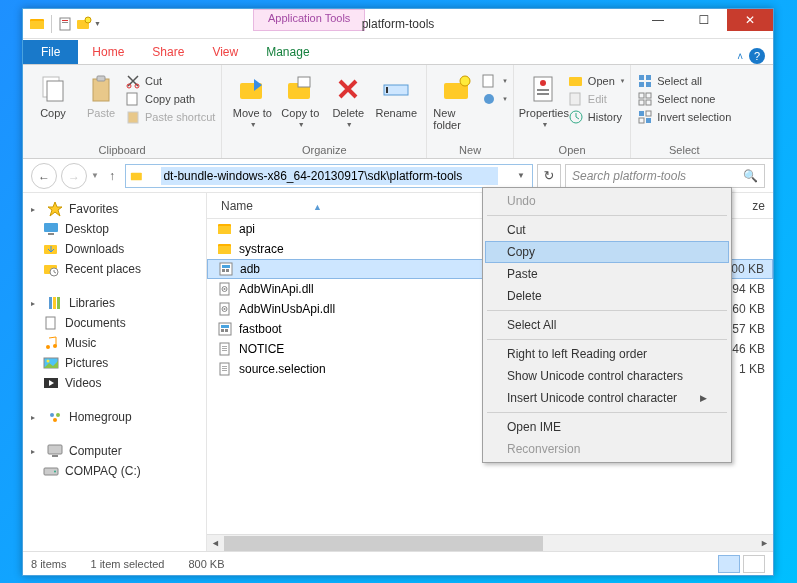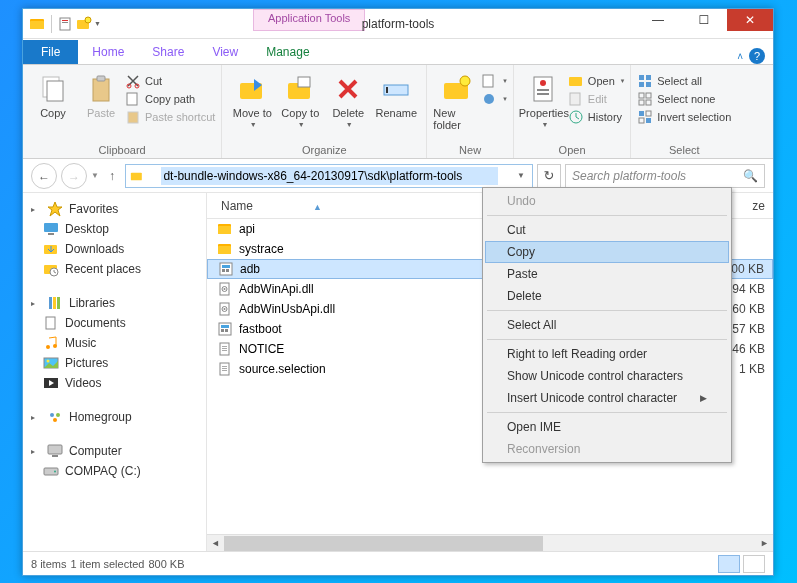--- a/index.html
+++ b/index.html
@@ -9,21 +9,21 @@
 .titlebar-icons { display: flex; gap: 2px; padding: 0 6px; align-items:center; }
 .titlebar-icons .ticon { width: 16px; height: 16px; }
 .qat-sep { width:1px; height:18px; background:#ccc; margin:0 4px;}
 .title-label { position: absolute; left: 50%; transform: translateX(-50%); font-size: 12px; color: #333; }
 .app-tools { position: absolute; left: 230px; top: 0; height: 22px; padding: 2px 14px; background: #fce4f5; color: #a349a4; font-size: 11px; border:1px solid #e8b8e0; }
 .win-controls { position: absolute; right: 0; top: 0; display: flex; }
 .wc { width: 46px; height: 22px; display: flex; align-items: center; justify-content: center; font-size: 12px; color: #333; }
 .wc.close { background: #c83c2d; color: #fff; }
 .ribbon-tabs { height: 26px; display: flex; align-items: flex-end; border-bottom: 1px solid #d0d0d0; background:#fff; }
 .file-tab { background: #1979ca; color: #fff; padding: 5px 18px; font-size: 12px; }
-.tab { padding: 5px 14px; font-size: 12px; color: #8b5cf6; }
+.tab { padding: 5px 14px; font-size: 12px; color: #ef4444; }
 .tab.ctx { color: #15803d; }
 .help-area { margin-left: auto; padding: 0 8px; display:flex; gap:6px; align-items:center; font-size:12px; color:#1979ca;}
 .help-circle{ width:16px;height:16px;border-radius:50%;background:#1979ca;color:#fff;display:flex;align-items:center;justify-content:center;font-size:11px;}
 .ribbon { height: 94px; background: #f5f6f7; border-bottom: 1px solid #d0d0d0; display: flex; }
 .group { border-right: 1px solid #e3e3e3; padding: 4px 6px 2px 6px; display: flex; flex-direction: column; }
 .group-body { flex: 1; display: flex; align-items: flex-start; }
 .group-label { text-align: center; font-size: 11px; color: #6a6a6a; padding-top:2px;}
 .big-btn { display: flex; flex-direction: column; align-items: center; width: 48px; font-size: 11px; color: #444; gap:2px; padding-top:4px;}
 .big-btn.dis { color: #aaa; }
 .big-icon { width: 32px; height: 32px; }
@@ -56,21 +56,21 @@
 .row.sel { background: #cde6ff; border:1px solid #8ab8e6; }
 .row .ficon { width: 16px; height: 16px; margin-right: 6px; }
 .row .fname { flex: 1; }
 .row .fsize { width: 56px; text-align: right; padding-right: 8px; color:#444;}
 .ctx-menu { position: absolute; left: 275px; top: -6px; width: 250px; background: #f0f0f0; border: 1px solid #a0a0a0; box-shadow: 2px 2px 4px rgba(0,0,0,.25); padding: 2px; font-size: 12px; z-index:50;}
 .ctx-item { padding: 4px 22px; color: #333; display:flex; justify-content:space-between; align-items:center;}
 .ctx-item.dis { color: #9a9a9a; }
 .ctx-item.hl { background: #bfdcf5; border:1px solid #8ab8e6; padding:3px 21px;}
 .ctx-sep { height: 1px; background: #d0d0d0; margin: 3px 2px; }
 .ctx-arrow{font-size:9px;color:#555;}
-.statusbar { height: 24px; border-top: 1px solid #e0e0e0; display: flex; align-items: center; font-size: 11px; color: #555; padding: 0 8px; gap: 4px; }
+.statusbar { height: 24px; border-top: 1px solid #e0e0e0; display: flex; align-items: center; font-size: 11px; color: #555; padding: 0 8px; gap: 24px; }
 .statusbar .sb-right{margin-left:auto;display:flex;gap:3px;}
 .view-btn{width:22px;height:18px;border:1px solid #ccc;background:#fff;}
 .view-btn.active{background:#cde6ff;border-color:#8ab8e6;}
 .scrollbar-h{height:17px;background:#f0f0f0;border-top:1px solid #e0e0e0;position:relative;display:flex;align-items:center;}
 .sb-track{flex:1;height:17px;position:relative;}
 .sb-thumb{position:absolute;left:0;width:60%;height:15px;top:1px;background:#cdcdcd;}
 .sb-arr{width:17px;height:17px;display:flex;align-items:center;justify-content:center;font-size:9px;color:#606060;}
 
 .svg-folder{fill:#ffca28;}
 .svg-folder-back{fill:#ffb300;}

